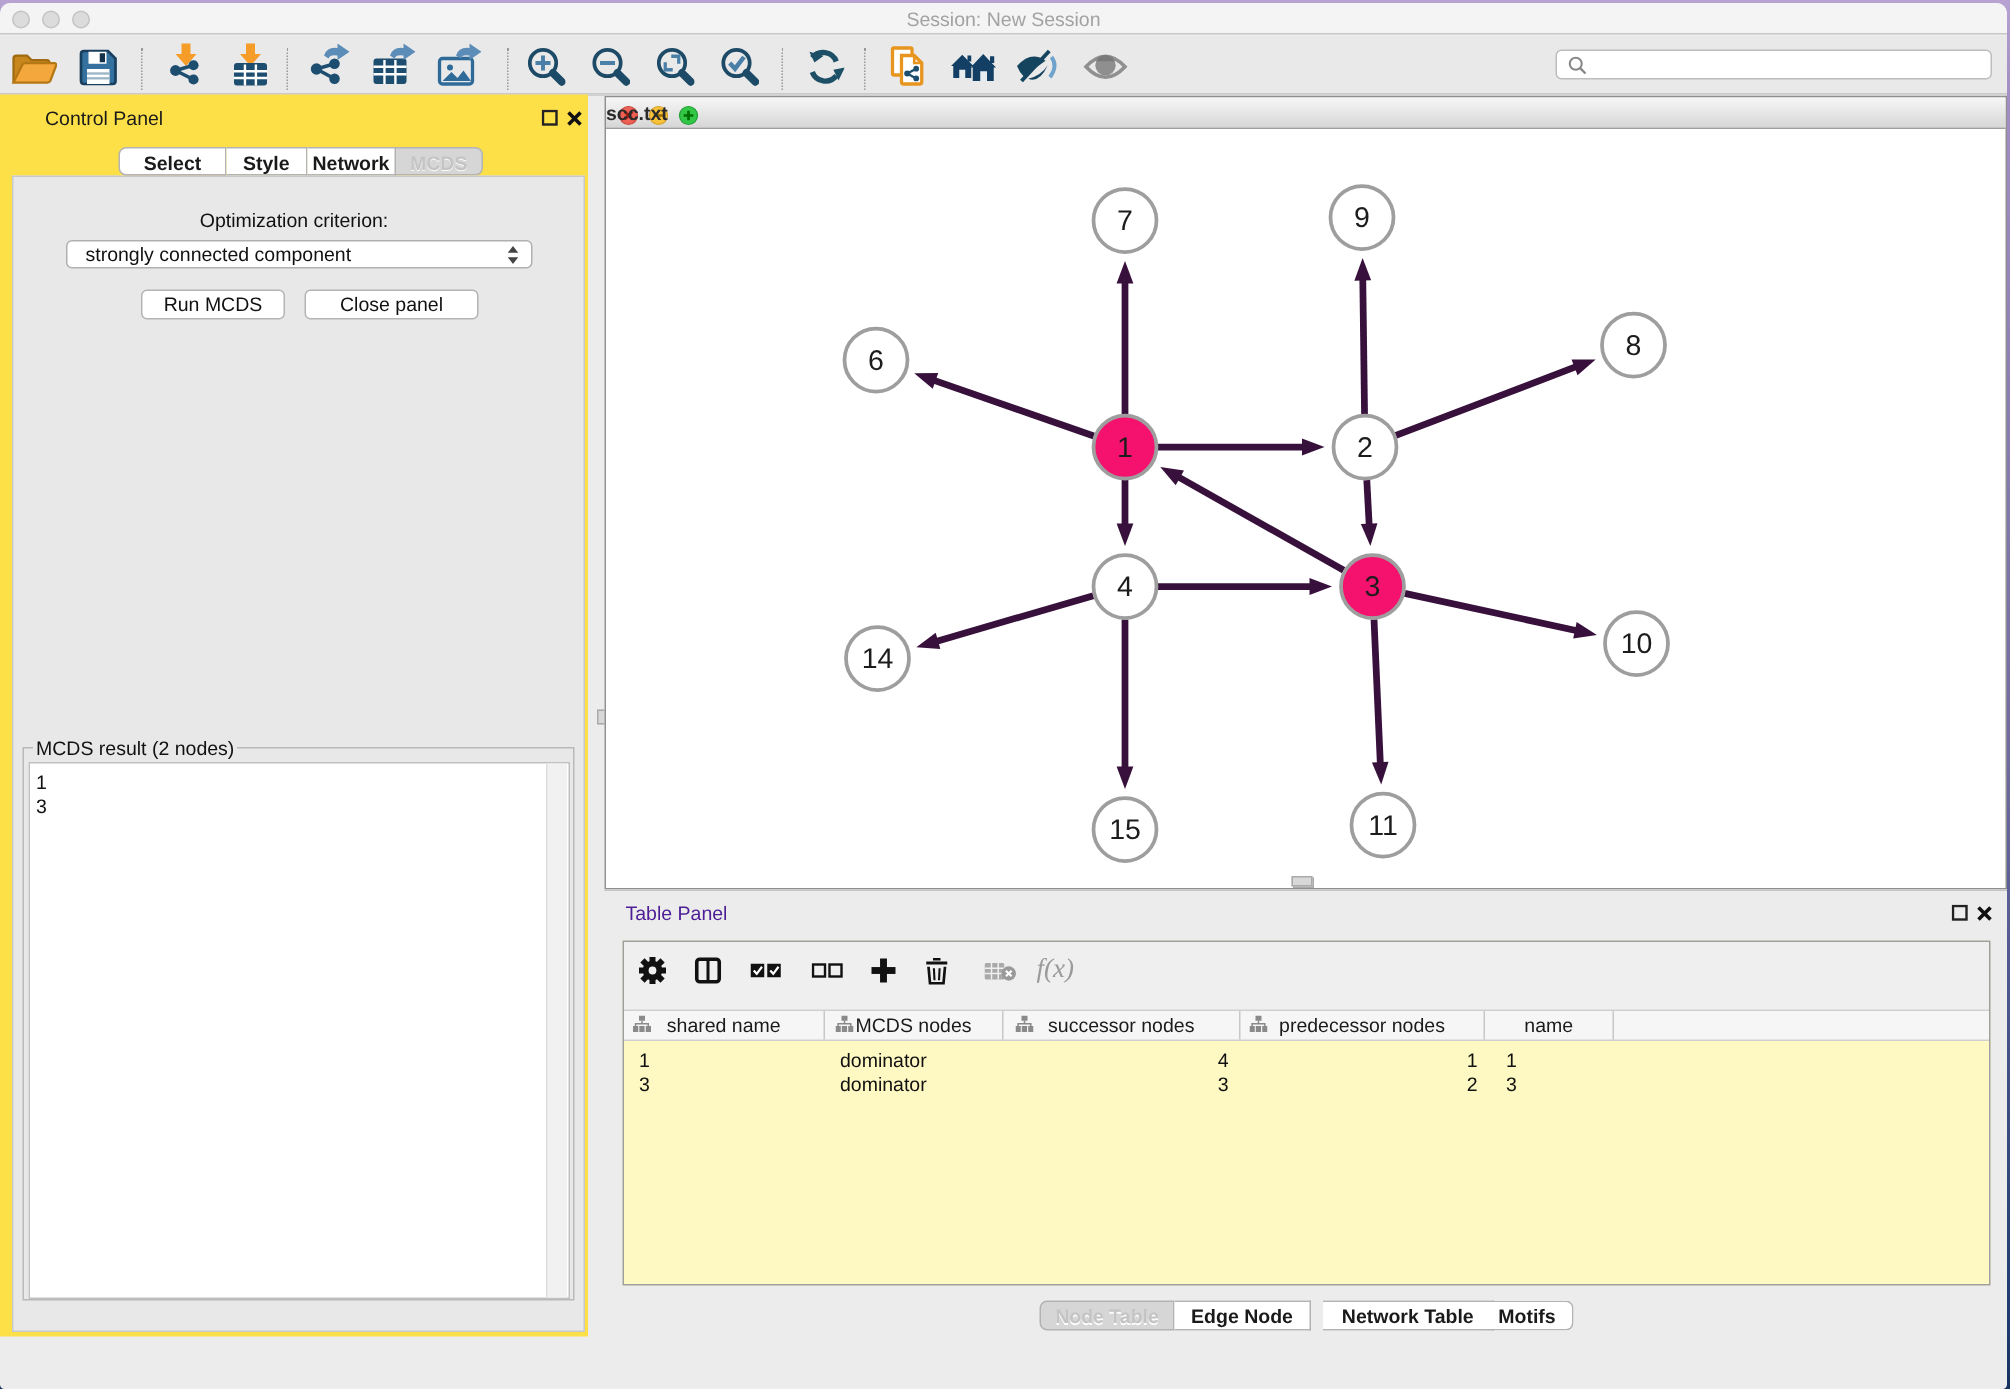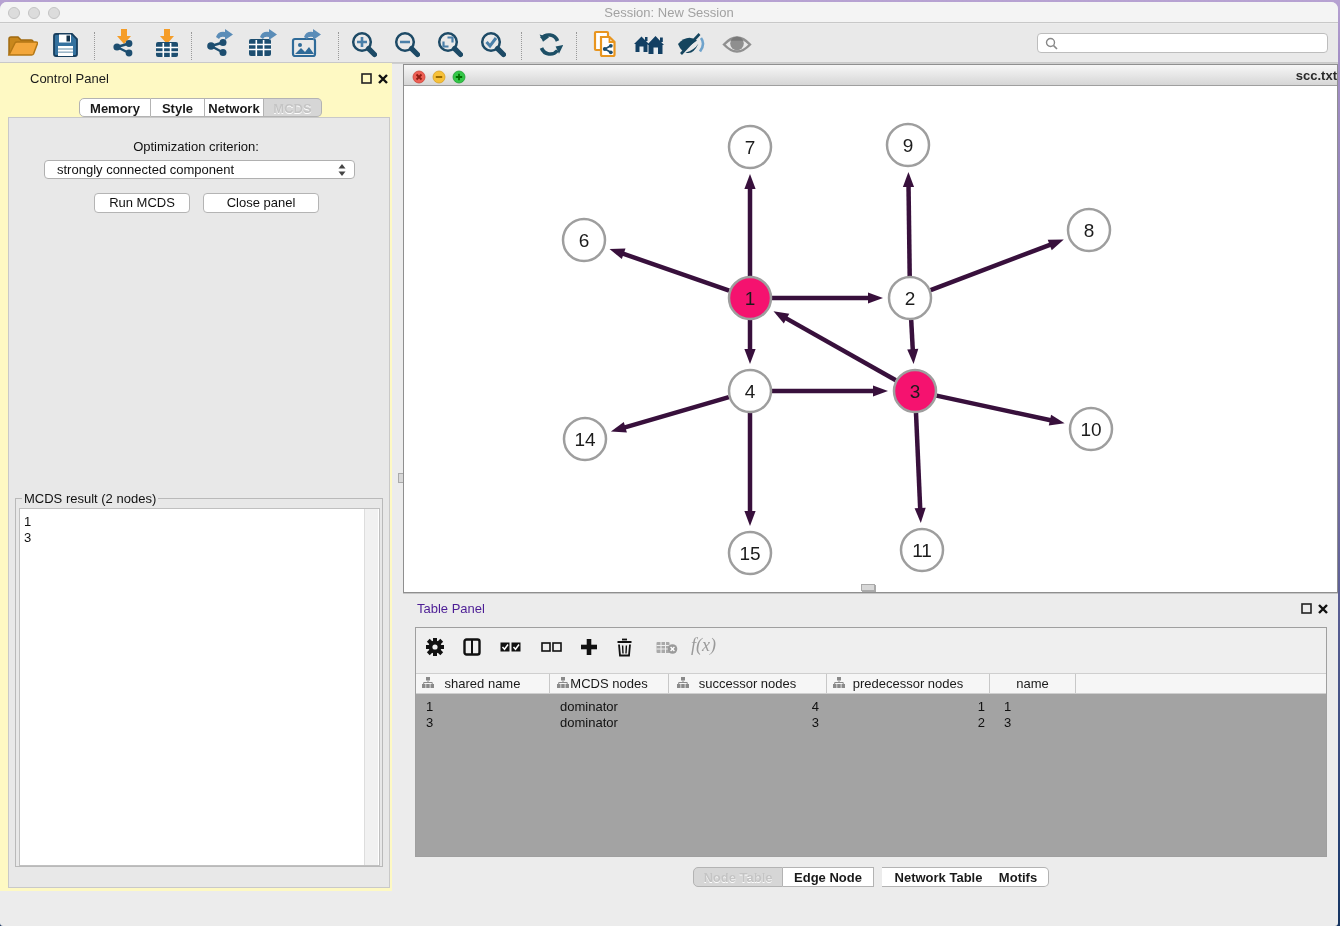--- a/index.html
+++ b/index.html
@@ -3,29 +3,29 @@
 * { margin:0; padding:0; box-sizing:border-box; }
 html,body { width:1340px; height:926px; overflow:hidden; }
 body { font-family:"Liberation Sans",sans-serif; will-change:transform; transform:translateZ(0); background:linear-gradient(to bottom,#b7a2d2 0%,#a48fc6 6%,#6f6aa0 55%,#1e3c6e 95%,#16335f 100%); }
 .abs { position:absolute; }
 #win { position:absolute; left:0; top:2px; right:2px; bottom:0; background:#ececec; border-radius:7px 7px 3px 3px; overflow:hidden; }
 #titlebar { position:absolute; left:0; top:0; width:100%; height:21px; background:#f4f4f4; border-bottom:1px solid #c8c8c8; }
 .tl { position:absolute; top:5px; width:12px; height:12px; border-radius:50%; background:#dcdcdc; border:1px solid #c3c3c3; }
 #wtitle { position:absolute; top:0; left:0; width:100%; text-align:center; line-height:21px; font-size:13px; color:#a2a2a2; }
 #toolbar { position:absolute; left:0; top:22px; width:100%; height:40px; background:#e9e9e9; border-bottom:1px solid #cfcfcf; }
 #search { position:absolute; left:1037px; top:31px; width:291px; height:20px; background:#fff; border:1px solid #bdbdbd; border-radius:4px; }
-#leftpanel { position:absolute; left:0; top:61px; width:392px; height:828px; background:#fef9c3; }
+#leftpanel { position:absolute; left:0; top:61px; width:392px; height:828px; background:#fde047; }
 #cp-content { position:absolute; left:8px; top:54px; width:382px; height:771px; background:#e8e8e8; border:1px solid #c9c9c9; }
 .tab { position:absolute; top:0; height:19px; line-height:19px; text-align:center; font-size:13px; font-weight:600; color:#1a1a1a; background:#fff; border:1px solid #b3b3b3; border-left:none; }
 .etched { color:#c4c4c4; text-shadow:0 1px 0 rgba(255,255,255,.95); background:#d6d6d6 !important; }
 .btn { position:absolute; background:#fff; border:1px solid #b4b4b4; border-radius:4px; font-size:13px; color:#111; text-align:center; }
 #netwin { position:absolute; left:403px; top:62px; width:935px; height:529px; border:1px solid #8f8f8f; background:#fff; }
 #nettitle { position:absolute; left:0; top:0; width:100%; height:21px; background:linear-gradient(#f7f7f7,#d6d6d6); border-bottom:1px solid #9f9f9f; }
 #tablepanel { position:absolute; left:403px; top:591px; width:935px; height:298px; background:#ececec; border-top:1px solid #c6c6c6; }
-#tblbox { position:absolute; left:12px; top:33px; width:912px; height:230px; background:#a3a3a3; border:1px solid #9f9f9f; }
+#tblbox { position:absolute; left:12px; top:33px; width:912px; height:230px; background:#fef9c3; border:1px solid #9f9f9f; }
 #tbltools { position:absolute; left:0; top:0; width:100%; height:47px; background:#efefef; }
 #tblhead { position:absolute; left:0; top:45px; width:100%; height:21px; background:#f6f6f6; border-top:1px solid #cfcfcf; border-bottom:1px solid #cfcfcf; font-size:13px; color:#1a1a1a; }
 .hcol { position:absolute; top:0; height:19px; line-height:19px; text-align:center; border-right:1px solid #c8c8c8; }
 .trow { position:absolute; font-size:13px; color:#111; height:16px; line-height:16px; }
 #statusbar { position:absolute; left:0; bottom:0; width:100%; height:35px; background:#ececec; border-top:1px solid #c4c4c4; }
 </style></head>
 <body>
 <div id="win">
   <div id="titlebar">
     <div class="tl" style="left:8px"></div>
@@ -167,21 +167,21 @@
 
   <div id="leftpanel">
     <div class="abs" style="left:30px;top:8px;font-size:13px;color:#1a1a1a">Control Panel</div>
     <svg class="abs" style="left:361px;top:10px" width="11" height="11">
         <rect x="1" y="1" width="9" height="9" fill="none" stroke="#222" stroke-width="1.6"></rect>
       </svg>
     <svg class="abs" style="left:377px;top:10px" width="12" height="12">
         <path d="M2 2 L10 10 M10 2 L2 10" stroke="#111" stroke-width="2.4"></path>
       </svg>
     <div id="cp-content"></div>
-    <div class="tab" style="left:79px;width:72px;border-left:1px solid #b3b3b3;border-radius:5px 0 0 5px;top:35px">Memory</div>
+    <div class="tab" style="left:79px;width:72px;border-left:1px solid #b3b3b3;border-radius:5px 0 0 5px;top:35px">Select</div>
     <div class="tab" style="left:151px;width:54px;top:35px">Style</div>
     <div class="tab" style="left:205px;width:59px;top:35px">Network</div>
     <div class="tab etched" style="left:264px;width:58px;border-radius:0 5px 5px 0;top:35px">MCDS</div>
     <div class="abs" style="left:0;top:76px;width:392px;text-align:center;font-size:13px;color:#111">Optimization criterion:</div>
     <div class="abs" style="left:44px;top:97px;width:311px;height:19px;background:#fff;border:1px solid #b0b0b0;border-radius:4px;font-size:13px;color:#111;line-height:17px;padding-left:12px">strongly connected component
       <svg width="10" height="14" style="position:absolute;right:7px;top:2px" viewBox="0 0 10 14">
           <path d="M5 1 L8.5 5.5 L1.5 5.5 Z" fill="#444"></path>
           <path d="M5 13 L8.5 8.5 L1.5 8.5 Z" fill="#444"></path>
         </svg>
     </div>
@@ -198,21 +198,21 @@
   <div id="netwin">
     <div id="nettitle">
       <svg width="60" height="14" style="position:absolute;left:8px;top:4.5px" viewBox="0 0 60 14">
         <circle cx="7" cy="7" r="6" fill="#ee5f55" stroke="#c94439" stroke-width="0.8"></circle>
           <path d="M4.5 4.5 L9.5 9.5 M9.5 4.5 L4.5 9.5" stroke="#8e1b12" stroke-width="1.8"></path>
         <circle cx="27" cy="7" r="6" fill="#f7c139" stroke="#d8a125" stroke-width="0.8"></circle>
           <line x1="23.8" y1="7" x2="30.2" y2="7" stroke="#9a6b00" stroke-width="1.8"></line>
         <circle cx="47" cy="7" r="6" fill="#33c748" stroke="#1f9e33" stroke-width="0.8"></circle>
           <path d="M43.8 7 L50.2 7 M47 3.8 L47 10.2" stroke="#006e00" stroke-width="1.8"></path>
       </svg>
-      <div style="position:absolute;left:0;top:0;width:100%;text-align:right;line-height:21px;font-size:13px;font-weight:600;color:#2a2a2a">scc.txt</div>
+      <div style="position:absolute;left:0;top:0;width:100%;text-align:left;line-height:21px;font-size:13px;font-weight:600;color:#2a2a2a">scc.txt</div>
     </div>
     <svg class="abs" style="left:0;top:22px" width="933" height="506" viewBox="404 86 933 506" font-family="Liberation Sans,sans-serif">
       <line x1="750.0" y1="275.0" x2="750.0" y2="185.0" stroke="#38103c" stroke-width="4.5"></line>
 <polygon points="750.0,173.0 755.6,188.0 744.4,188.0" fill="#38103c"></polygon>
 <line x1="729.2" y1="289.7" x2="620.8" y2="251.9" stroke="#38103c" stroke-width="4.5"></line>
 <polygon points="609.5,247.9 625.5,247.6 621.8,258.1" fill="#38103c"></polygon>
 <line x1="772.0" y1="297.0" x2="871.0" y2="297.0" stroke="#38103c" stroke-width="4.5"></line>
 <polygon points="883.0,297.0 868.0,302.6 868.0,291.4" fill="#38103c"></polygon>
 <line x1="750.0" y1="319.0" x2="750.0" y2="351.0" stroke="#38103c" stroke-width="4.5"></line>
 <polygon points="750.0,363.0 744.4,348.0 755.6,348.0" fill="#38103c"></polygon>

